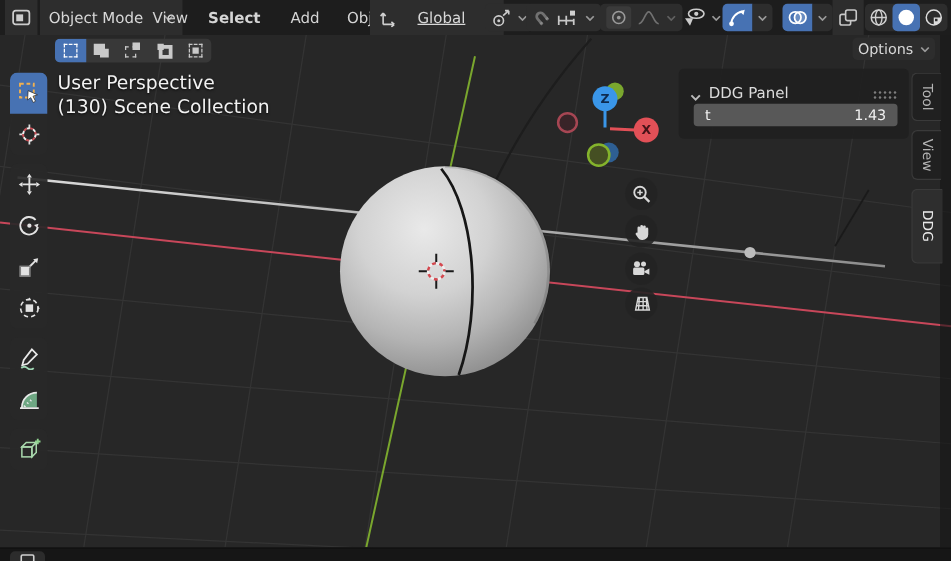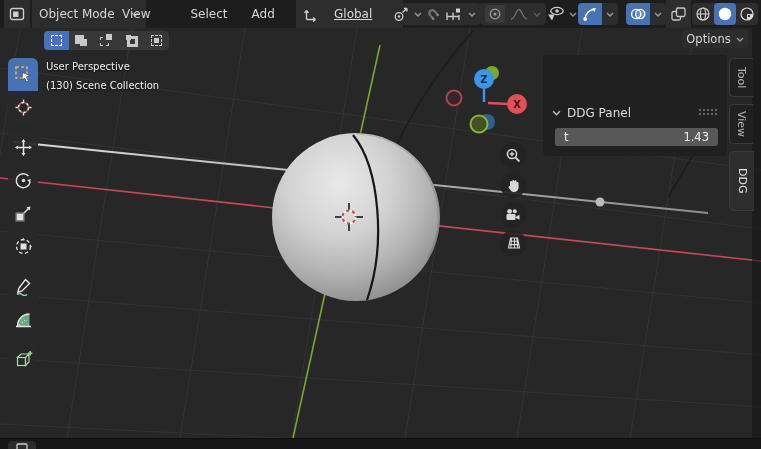--- a/index.html
+++ b/index.html
@@ -20,40 +20,40 @@
   .toggle-on { background:#4772b3; border-radius:4px 0 0 4px; height:22px; width:24px; display:flex; align-items:center; justify-content:center; }
   .toggle-caret { background:#2d2d2d; border-radius:0 4px 4px 0; height:22px; width:16px; display:flex; align-items:center; justify-content:center; }
   .shade-group { background:#2d2d2d; border-radius:4px; height:22px; display:flex; align-items:center; }
   .shade-btn { width:22px; height:22px; display:flex; align-items:center; justify-content:center; border-radius:4px; }
   .shade-btn.sel { background:#4772b3; }
 
   
   .viewport { position:absolute; left:0; top:28px; width:761px; height:410px; background:#272727; overflow:hidden; }
   svg.scene { position:absolute; left:0; top:0; }
 
-  .vp-text { position:absolute; left:46px; top:29px; line-height:19px; font-size:10px; color:#f2f2f2; text-shadow:0 1px 2px rgba(0,0,0,.8); }
+  .vp-text { position:absolute; left:46px; top:29px; line-height:19px; font-size:15px; color:#f2f2f2; text-shadow:0 1px 2px rgba(0,0,0,.8); }
 
   
   .selmode { position:absolute; left:44px; top:3px; display:flex; background:#383838; border-radius:4px; overflow:hidden; }
   .selmode .sm { width:25px; height:19px; display:flex; align-items:center; justify-content:center; }
   .selmode .sm.active { background:#4772b3; }
   .options-btn { position:absolute; left:682px; top:2px; width:66px; height:18px; background:#2d2d2d; border-radius:4px; display:flex; align-items:center; justify-content:center; gap:5px; font-size:11.5px; color:#d8d8d8; }
 
   
   .toolbar { position:absolute; left:8px; top:30px; width:30px; }
   .tgroup { background:rgba(40,40,40,.92); border-radius:6px; margin-bottom:7px; overflow:hidden; }
   .tool { width:30px; height:33px; display:flex; align-items:center; justify-content:center; }
   .tool.active { background:#4772b3; }
 
   
   .navbtn { position:absolute; left:500px; width:26px; height:26px; border-radius:50%; background:rgba(36,36,36,.9); display:flex; align-items:center; justify-content:center; }
 
   
   .ddg-panel { position:absolute; left:543px; top:27px; width:184px; background:rgba(32,32,32,.94); border-radius:4px; }
-  .ddg-head { height:26px; display:flex; align-items:center; padding:0 8px 0 9px; gap:6px; color:#dcdcdc; font-size:12px;margin-top:45px; }
+  .ddg-head { height:26px; display:flex; align-items:flex-end; padding:0 8px 0 9px; gap:6px; color:#dcdcdc; font-size:12px; }
   .ddg-dots { margin-left:auto; display:grid; grid-template-columns:repeat(5,4px); grid-auto-rows:4px; }
   .ddg-dots i { width:2px; height:2px; border-radius:50%; background:#7e7e7e; }
   .slider { margin:2px 9px 10px 12px; height:18px; background:#585858; border-radius:3px; display:flex; align-items:center; padding:0 9px; font-size:11.5px; color:#f0f0f0; }
   .slider .val { margin-left:auto; }
 
   
   .side-strip { position:absolute; left:752px; top:0; width:9px; height:410px; background:rgba(22,22,22,.6); }
   .tabs { position:absolute; left:729px; top:30px; width:25px; }
   .tab { writing-mode:vertical-rl; width:24px; display:flex; align-items:center; justify-content:center; background:#202020; border:1px solid #3a3a3a; border-right:none; border-radius:5px 0 0 5px; color:#b4b4b4; font-size:11px; margin-bottom:7px; padding:8px 0; }
   .tab.active { background:#2e2e2e; color:#e8e8e8; width:25px; }
@@ -91,21 +91,21 @@
         <svg class="caret" width="8" height="5" viewBox="0 0 8 5">
             <path d="M1 1 L4 4 L7 1" stroke="#9a9a9a" stroke-width="1.4" fill="none"></path>
           </svg>
       </div>
     </div>
 
     <div class="tb" style="left:114px;">
       <div class="menu-item">
           <span>View</span>
         </div>
-      <div class="menu-item" style="margin-left:24px;">
+      <div class="menu-item" style="margin-left:0;font-weight:bold;">
           <span>Select</span>
         </div>
       <div class="menu-item" style="margin-left:8px;">
           <span>Add</span>
         </div>
       <div class="menu-item" style="margin-left:6px;">
           <span>Object</span>
         </div>
     </div>
 

